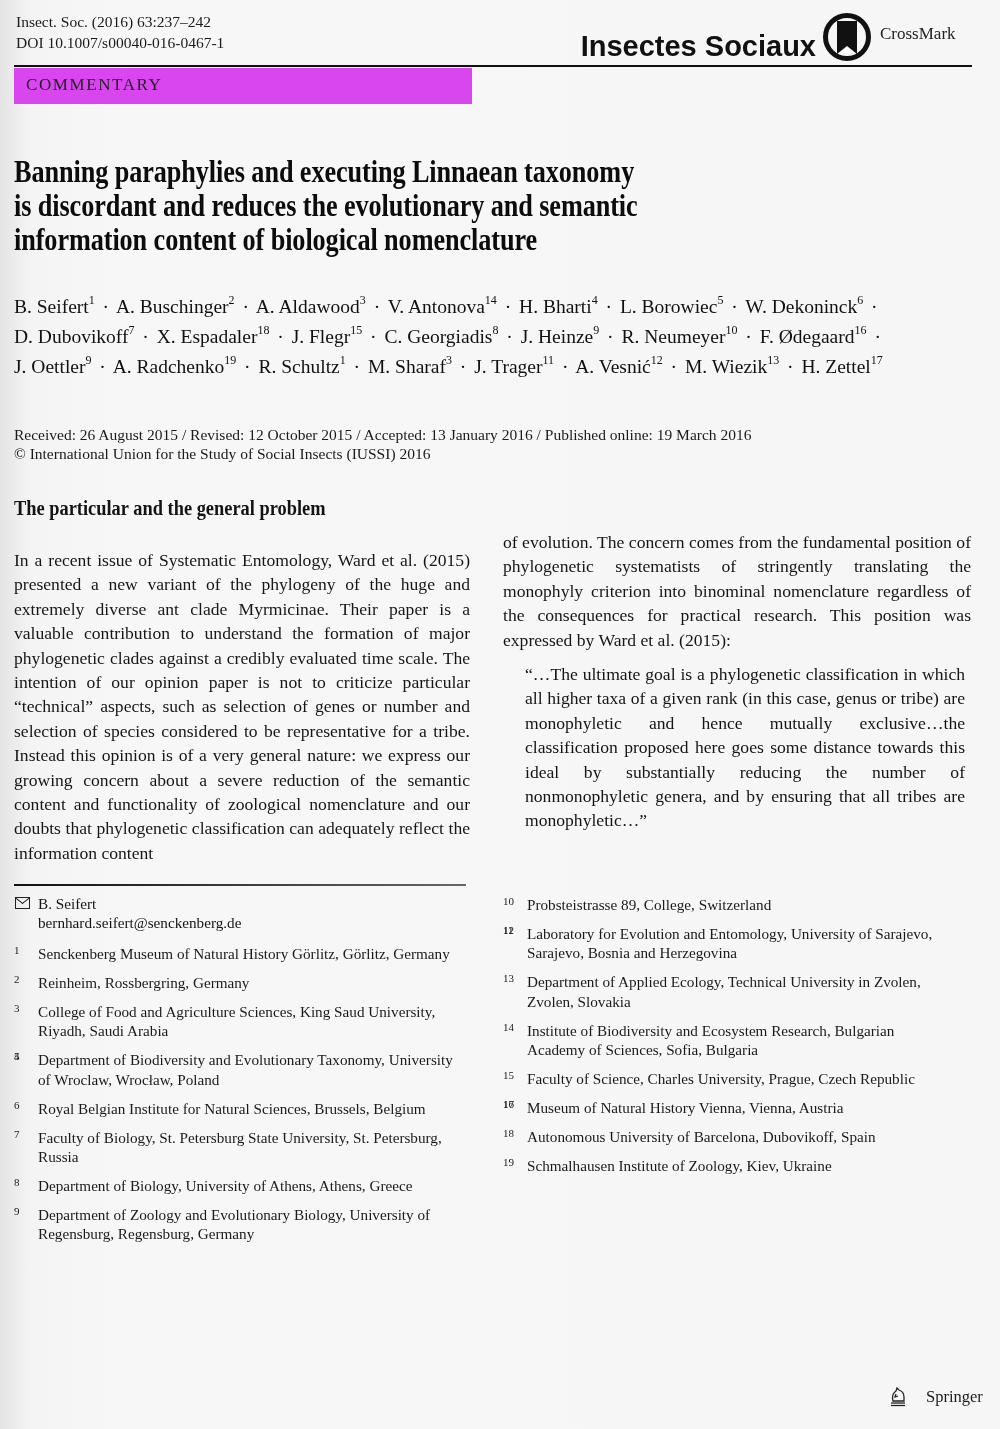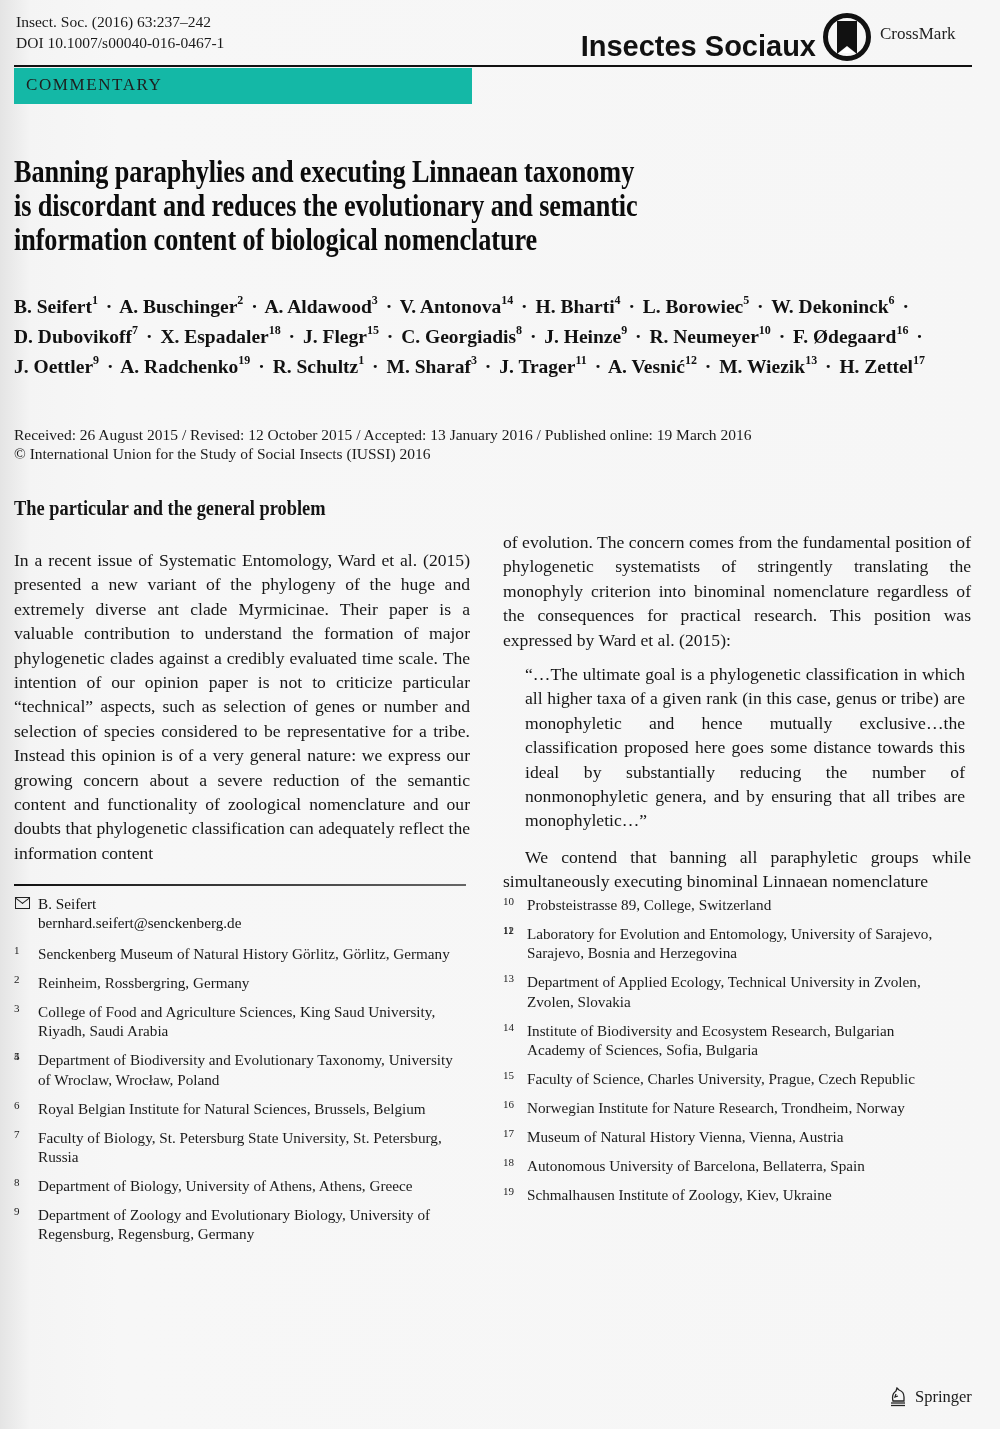--- a/index.html
+++ b/index.html
@@ -18,40 +18,40 @@
     .journal-name {
       right: 184px; top: 30px;
       font-family: "Liberation Sans", "DejaVu Sans", sans-serif;
       font-weight: bold; font-size: 29px; color: #111;
     }
     .crossmark { left: 822px; top: 12px; width: 50px; height: 50px; }
     .crossmark-label { left: 880px; top: 24px; font-size: 17px; color: #222; }
     .header-rule { left: 14px; top: 65px; width: 958px; height: 2px; background: #111; }
     .commentary-band {
       left: 14px; top: 68px; width: 458px; height: 36px;
-      background: #14b8a6;
+      background: #d946ef;
     }
     .commentary-label {
       position: absolute; left: 12px; top: 7px;
       font-size: 17px; letter-spacing: 1.6px; color: #1e1e1e;
     }
 
     
     .title {
       left: 14px; top: 155px; width: 800px;
       font-size: 30.5px; font-weight: bold; line-height: 34px;
       transform: scaleX(0.86); transform-origin: left top;
       letter-spacing: -0.1px; color: #0c0c0c;
       white-space: pre-line;
     }
 
     
     .authors {
       left: 14px; top: 289px; width: 960px;
-      font-size: 19.5px; font-weight: bold; line-height: 24.5px;
+      font-size: 19.5px; font-weight: normal; line-height: 24.5px;
       color: #111;
     }
     .authors .line { display: block; white-space: nowrap; }
     .authors sup { font-size: 12px; position: relative; top: -1px; }
     .authors .sep { padding: 0 3px; }
 
     
     .dates { left: 14px; top: 425px; font-size: 15.5px; line-height: 19px; color: #1a1a1a; }
 
     
@@ -93,21 +93,21 @@
       position: absolute; left: 1px; top: 3px; width: 15px; height: 12px;
       border: 1.3px solid #222;
     }
     .mail-icon::before, .mail-icon::after {
       content: ""; position: absolute; top: 4px; width: 10px; height: 1.2px; background: #222;
     }
     .mail-icon::before { left: -1px; transform: rotate(38deg); transform-origin: left center; top: -1px; }
     .mail-icon::after { right: -1px; transform: rotate(-38deg); transform-origin: right center; top: -1px; }
 
     
-    .springer { left: 889px; top: 1387px; display: flex; align-items: center; gap: 8px; }
+    .springer { left: 889px; top: 1387px; display: flex; align-items: center; gap: 19px; }
     .springer-icon { width: 18px; height: 20px; }
     .springer-label { font-size: 16.5px; color: #1a1a1a; }
   </style>
 </head>
 <body>
 
 <div class="abs journal-ref">
   <div>Insect. Soc. (2016) 63:237–242</div>
   <div>DOI 10.1007/s00040-016-0467-1</div>
 </div>
@@ -142,21 +142,20 @@
 </div>
 
 <div class="abs col-left">
   <h2 class="section-heading">The particular and the general problem</h2>
   <p class="body-text">In a recent issue of Systematic Entomology, Ward et al. (2015) presented a new variant of the phylogeny of the huge and extremely diverse ant clade Myrmicinae. Their paper is a valuable contribution to understand the formation of major phylogenetic clades against a credibly evaluated time scale. The intention of our opinion paper is not to criticize particular “technical” aspects, such as selection of genes or number and selection of species considered to be representative for a tribe. Instead this opinion is of a very general nature: we express our growing concern about a severe reduction of the semantic content and functionality of zoological nomenclature and our doubts that phylogenetic classification can adequately reflect the information content</p>
 </div>
 
 <div class="abs col-right">
   <p class="body-text">of evolution. The concern comes from the fundamental position of phylogenetic systematists of stringently translating the monophyly criterion into binominal nomenclature regardless of the consequences for practical research. This position was expressed by Ward et al. (2015):</p>
   <p class="quote">“…The ultimate goal is a phylogenetic classification in which all higher taxa of a given rank (in this case, genus or tribe) are monophyletic and hence mutually exclusive…the classification proposed here goes some distance towards this ideal by substantially reducing the number of nonmonophyletic genera, and by ensuring that all tribes are monophyletic…”</p>
-  <p class="para-indent">We contend that banning all paraphyletic groups while simultaneously executing binominal Linnaean nomenclature</p>
 </div>
 
 <div class="abs fn-rule" style="left:14px; top:884px; width:452px; height:1.6px; background:linear-gradient(90deg,#111,#444 60%,#666);"></div>
 
 <div class="abs affil-left">
   <div class="corr">
     <span class="mail-icon"></span>
     <div>B. Seifert</div>
     <div>bernhard.seifert@senckenberg.de</div>
   </div>
@@ -174,23 +173,23 @@
 </div>
 
 <div class="abs affil-right">
   <div id="affil-right-list">
       <div class="affil-item"><span class="affil-num">10</span><span>Probsteistrasse 89, College, Switzerland</span></div>
       <div class="affil-item"><span class="affil-num">11</span></div>
       <div class="affil-item"><span class="affil-num">12</span><span>Laboratory for Evolution and Entomology, University of Sarajevo, Sarajevo, Bosnia and Herzegovina</span></div>
       <div class="affil-item"><span class="affil-num">13</span><span>Department of Applied Ecology, Technical University in Zvolen, Zvolen, Slovakia</span></div>
       <div class="affil-item"><span class="affil-num">14</span><span>Institute of Biodiversity and Ecosystem Research, Bulgarian Academy of Sciences, Sofia, Bulgaria</span></div>
       <div class="affil-item"><span class="affil-num">15</span><span>Faculty of Science, Charles University, Prague, Czech Republic</span></div>
-      <div class="affil-item"><span class="affil-num">16</span><span>Norwegian Institute for Nature Research, Trondheim, Norway</span></div>
+      <div class="affil-item"><span class="affil-num">16</span></div>
       <div class="affil-item"><span class="affil-num">17</span><span>Museum of Natural History Vienna, Vienna, Austria</span></div>
-      <div class="affil-item"><span class="affil-num">18</span><span>Autonomous University of Barcelona, Bellaterra, Spain</span></div>
+      <div class="affil-item"><span class="affil-num">18</span><span>Autonomous University of Barcelona, Dubovikoff, Spain</span></div>
       <div class="affil-item"><span class="affil-num">19</span><span>Schmalhausen Institute of Zoology, Kiev, Ukraine</span></div>
     </div>
 </div>
 
 <div class="abs springer">
   <svg class="springer-icon" viewBox="0 0 18 20">
     <path d="M4 14 C3 10 4 6 7 4 L8 1 L10 3 C13 4 15 7 15 10 L15 14 Z M7 7 L6 10 L9 9" fill="none" stroke="#222" stroke-width="1.3"></path>
     <line x1="2" y1="16" x2="16" y2="16" stroke="#222" stroke-width="1.3"></line>
     <line x1="2" y1="18.5" x2="16" y2="18.5" stroke="#222" stroke-width="1.3"></line>
   </svg>

